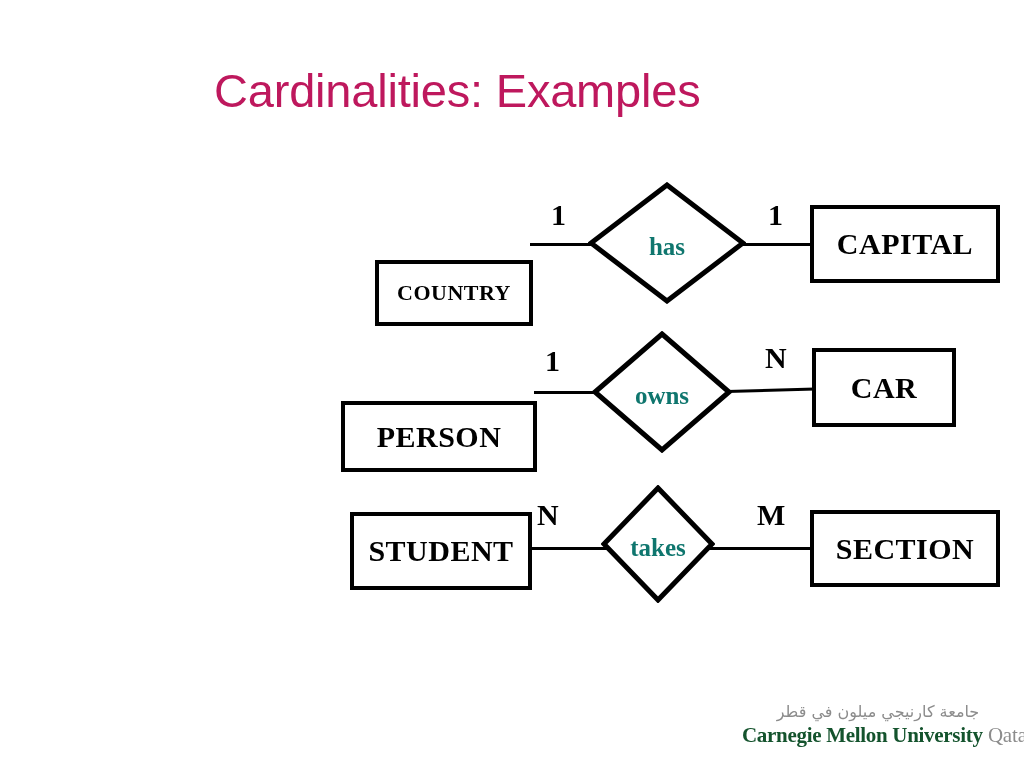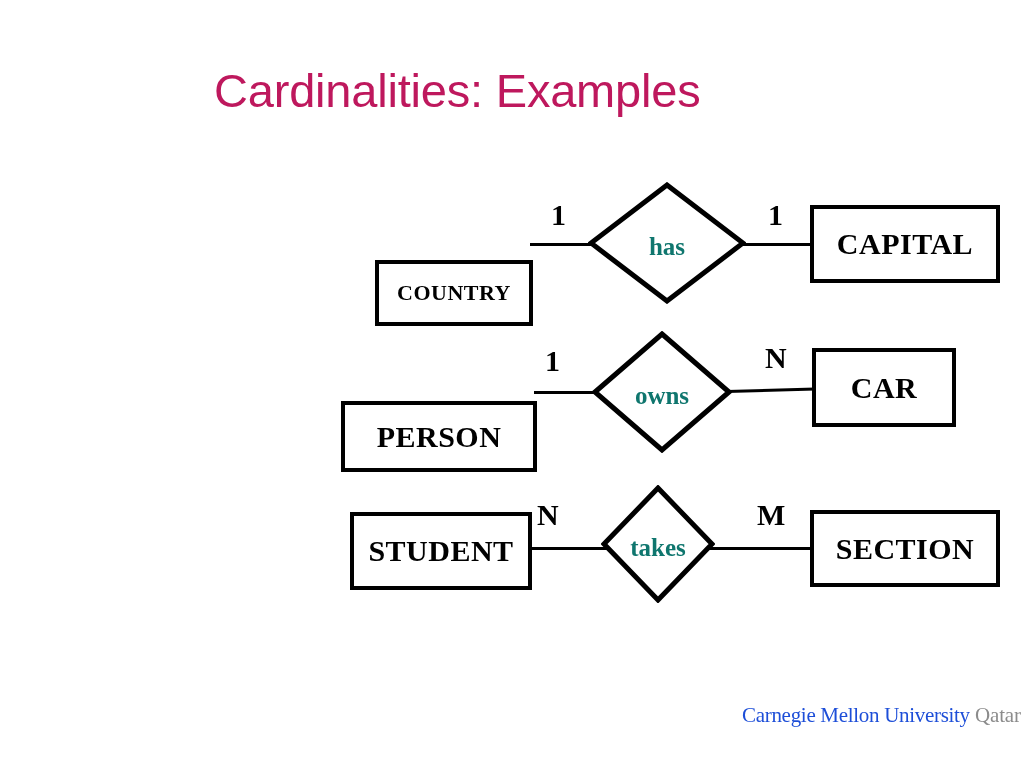--- a/index.html
+++ b/index.html
@@ -138,22 +138,22 @@
   }
   #logo-latin {
     font-family: "Liberation Serif", serif;
     font-size: 21px;
     line-height: 25px;
     white-space: nowrap;
     text-align: center;
     margin-top: 1px;
   }
   #logo-cmu-name {
-    font-weight: normal;
-    color: #1d4ed8;
+    font-weight: bold;
+    color: #14532d;
     letter-spacing: -0.3px;
   }
   #logo-qatar-name {
     font-weight: normal;
     color: #8c8c8c;
     letter-spacing: -0.2px;
   }
 </style>
 </head>
 <body>
@@ -235,18 +235,19 @@
         <span class="entity-label" style="font-size:30px; letter-spacing:0.5px;">SECTION</span>
       </div>
 
       <div class="cardinality" style="left:537px; top:500px;">N</div>
       <div class="cardinality" style="left:757px; top:500px;">M</div>
     </div>
 
   </div>
 
   <div id="cmu-logo">
+    <div id="logo-arabic">جامعة كارنيجي ميلون في قطر</div>
     <div id="logo-latin">
       <span id="logo-cmu-name">Carnegie Mellon University</span><span>&nbsp;</span><span id="logo-qatar-name">Qatar</span>
     </div>
   </div>
 
 </div>
 
 </body></html>

